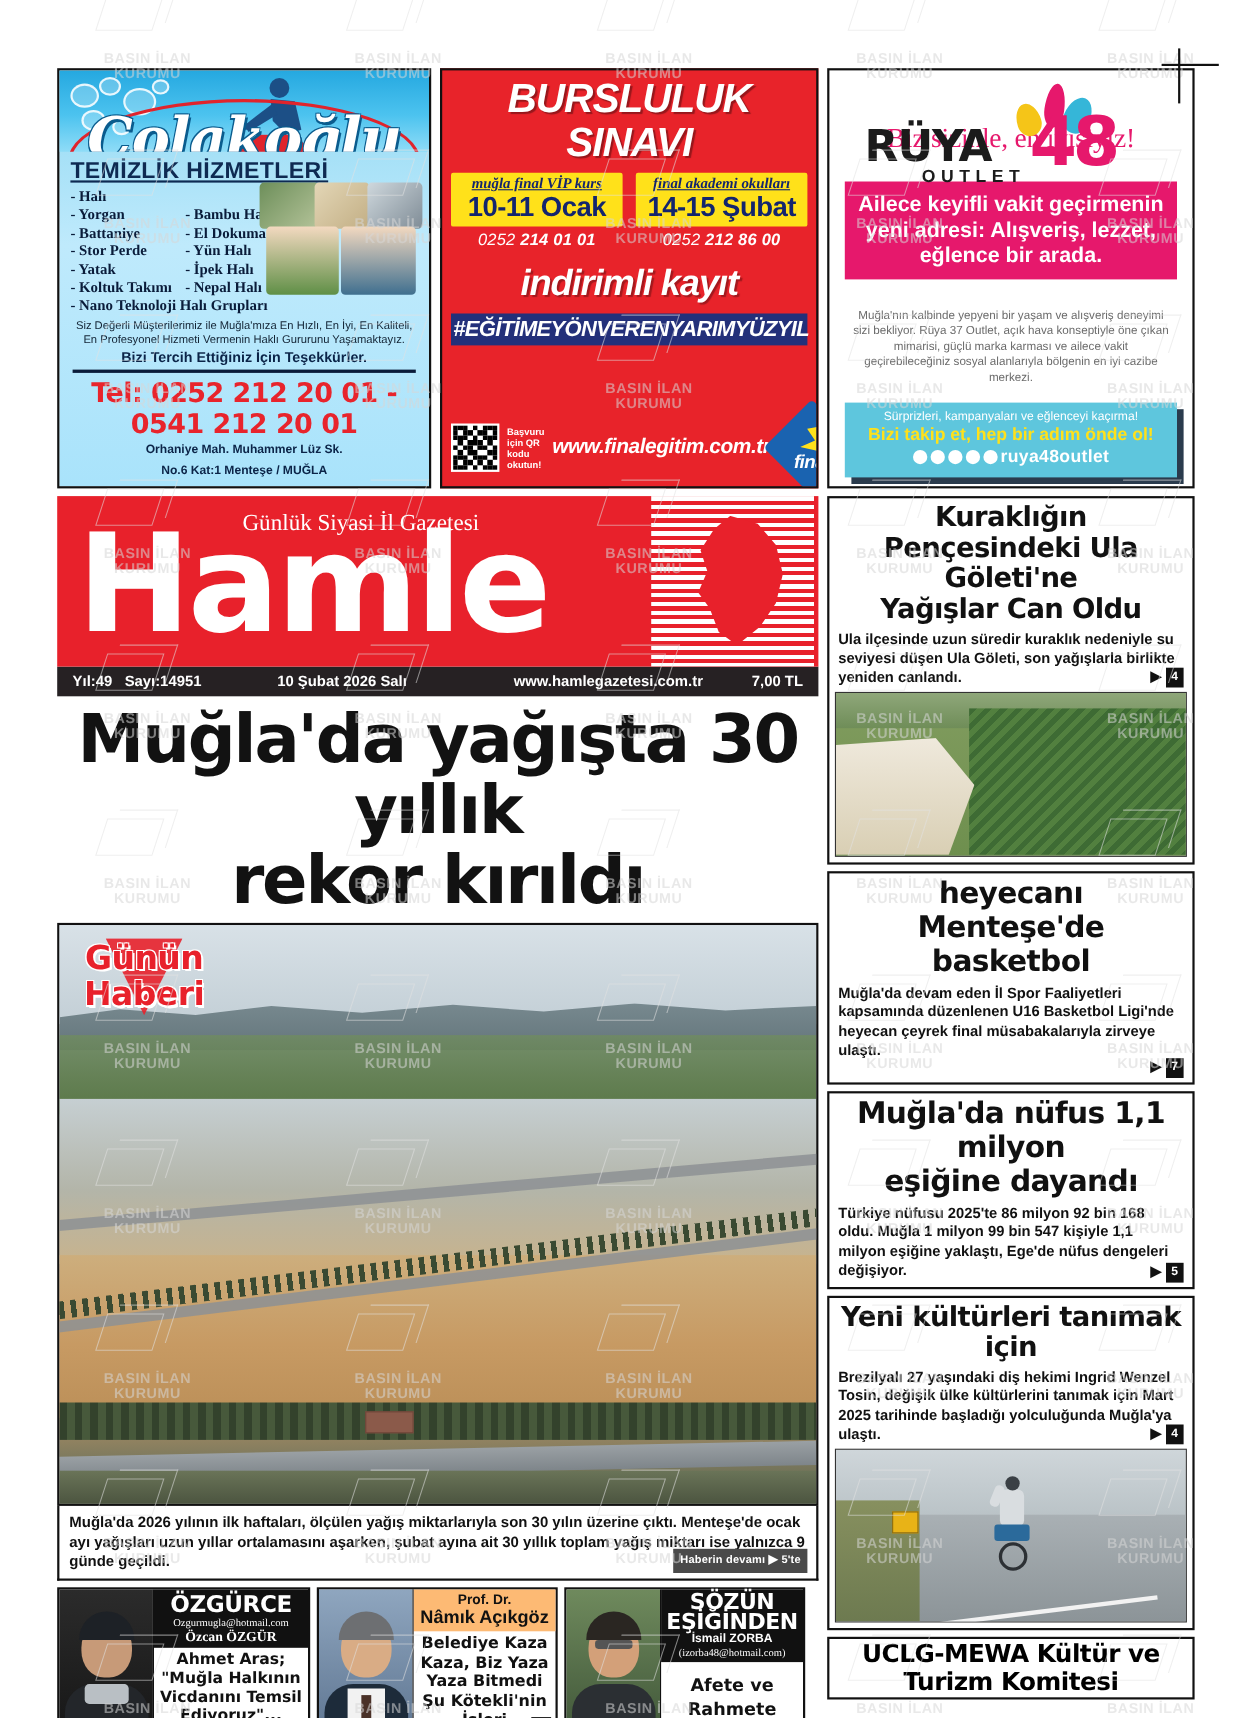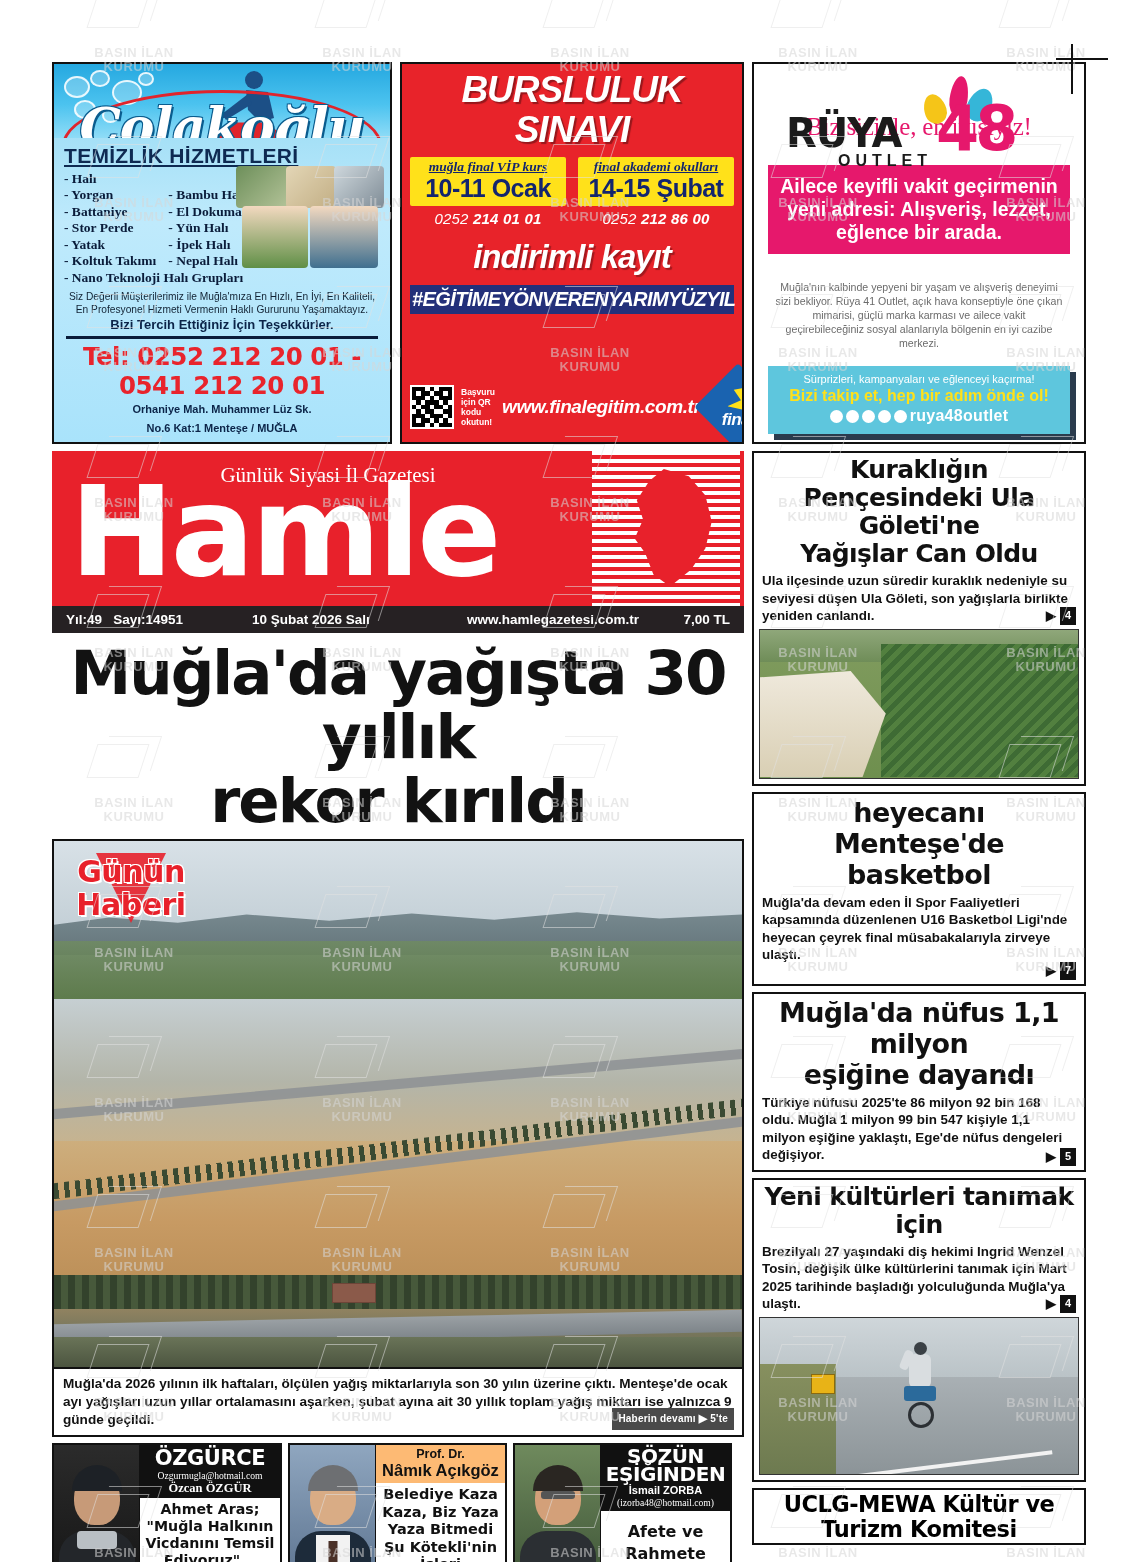--- a/index.html
+++ b/index.html
@@ -588,21 +588,21 @@
           <span class="sp" style="left:26px;top:18px;width:22px;height:30px;background:#f5c518;transform:rotate(-18deg);"></span>
           <span class="sp" style="left:52px;top:0;width:18px;height:40px;background:#e6186c;transform:rotate(8deg);"></span>
           <span class="sp" style="left:70px;top:12px;width:24px;height:34px;background:#35b6d8;transform:rotate(24deg);"></span>
         </div>
         <div class="ruya-word">RÜYA</div>
         <div class="ruya-48">48</div>
         <div class="ruya-outlet">OUTLET</div>
       </div>
       <div class="ruya-tag">Biz sizinle, en iyisiyiz!</div>
       <div class="ruya-box">Ailece keyifli vakit geçirmenin yeni adresi: Alışveriş, lezzet, eğlence bir arada.</div>
-      <div class="ruya-p">Muğla'nın kalbinde yepyeni bir yaşam ve alışveriş deneyimi sizi bekliyor. Rüya 41 Outlet, açık hava konseptiyle öne çıkan mimarisi, güçlü marka karması ve ailece vakit geçirebileceğiniz sosyal alanlarıyla bölgenin en iyi cazibe merkezi.</div>
+      <div class="ruya-p">Muğla'nın kalbinde yepyeni bir yaşam ve alışveriş deneyimi sizi bekliyor. Rüya 37 Outlet, açık hava konseptiyle öne çıkan mimarisi, güçlü marka karması ve ailece vakit geçirebileceğiniz sosyal alanlarıyla bölgenin en iyi cazibe merkezi.</div>
       <div class="ruya-cta">
         <div class="ruya-cta-1">Sürprizleri, kampanyaları ve eğlenceyi kaçırma!</div>
         <div class="ruya-cta-2">Bizi takip et, hep bir adım önde ol!</div>
         <div class="ruya-cta-3">
           <span class="soc"></span><span class="soc"></span><span class="soc"></span><span class="soc"></span><span class="soc"></span><span>ruya48outlet</span>
         </div>
       </div>
     </div>
   </div>
 

